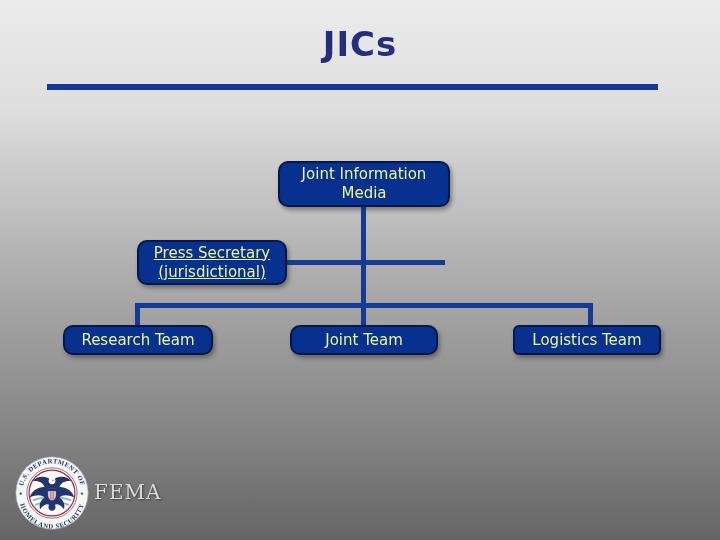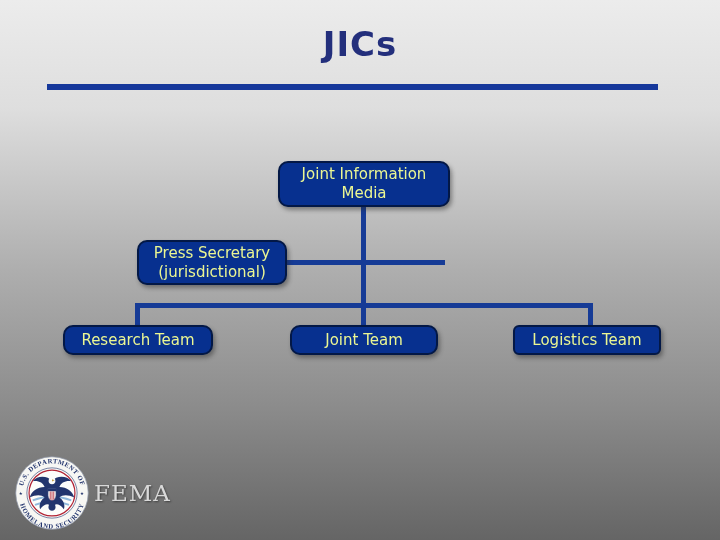--- a/index.html
+++ b/index.html
@@ -14,36 +14,36 @@
   }
   .rule{position:absolute;left:47px;top:84px;width:611px;height:6px;background:#16389B;}
   .node{
     position:absolute;box-sizing:border-box;
     background:#07308F;border:2px solid #031846;border-radius:10px;
     color:#EBF692;font-size:15px;line-height:19px;text-align:center;
     display:flex;flex-direction:column;align-items:center;justify-content:center;
     box-shadow:2px 3px 4px rgba(40,40,40,0.45);
   }
   #node-jic{left:278px;top:161px;width:172px;height:46px;}
-  #node-press{left:137px;top:240px;width:150px;height:45px;}
+  #node-press{left:137px;top:240px;width:150px;height:45px;text-decoration:underline;}
   #node-liaison{left:445px;top:240px;width:146px;height:45px;}
   #node-research{left:63px;top:325px;width:150px;height:30px;}
   #node-media{left:290px;top:325px;width:148px;height:30px;}
   #node-logistics{left:513px;top:325px;width:148px;height:30px;border-radius:6px;}
   .conn{position:absolute;background:#163B96;}
   #conn-v-center{left:361px;top:206px;width:5px;height:120px;}
   #conn-h-mid{left:287px;top:260px;width:158px;height:5px;}
   #conn-h-bottom{left:135px;top:303px;width:458px;height:5px;}
   #conn-v-left{left:135px;top:303px;width:5px;height:23px;}
   #conn-v-right{left:588px;top:303px;width:5px;height:23px;}
   .seal{position:absolute;left:15px;top:456px;width:74px;height:74px;}
   .fema{
     position:absolute;left:94px;top:480px;
     font-family:"DejaVu Serif","Liberation Serif",serif;
-    font-size:23px;color:#D9D9D9;letter-spacing:1px;
+    font-size:20px;color:#D9D9D9;letter-spacing:1px;
     text-shadow:1px 1px 2px rgba(0,0,0,0.45);
   }
   .ring-text{font-family:"Liberation Serif","DejaVu Serif",serif;font-weight:bold;fill:#23356E;}
 </style>
 </head>
 <body>
 
 <div class="slide">
 
   <div class="title">JICs</div>

